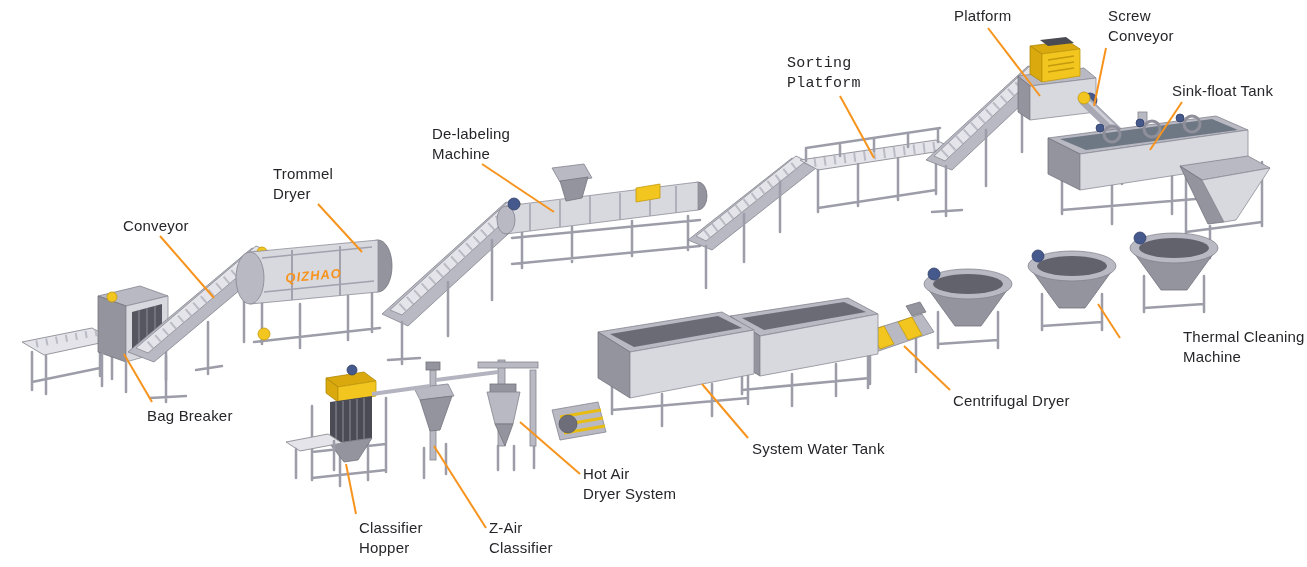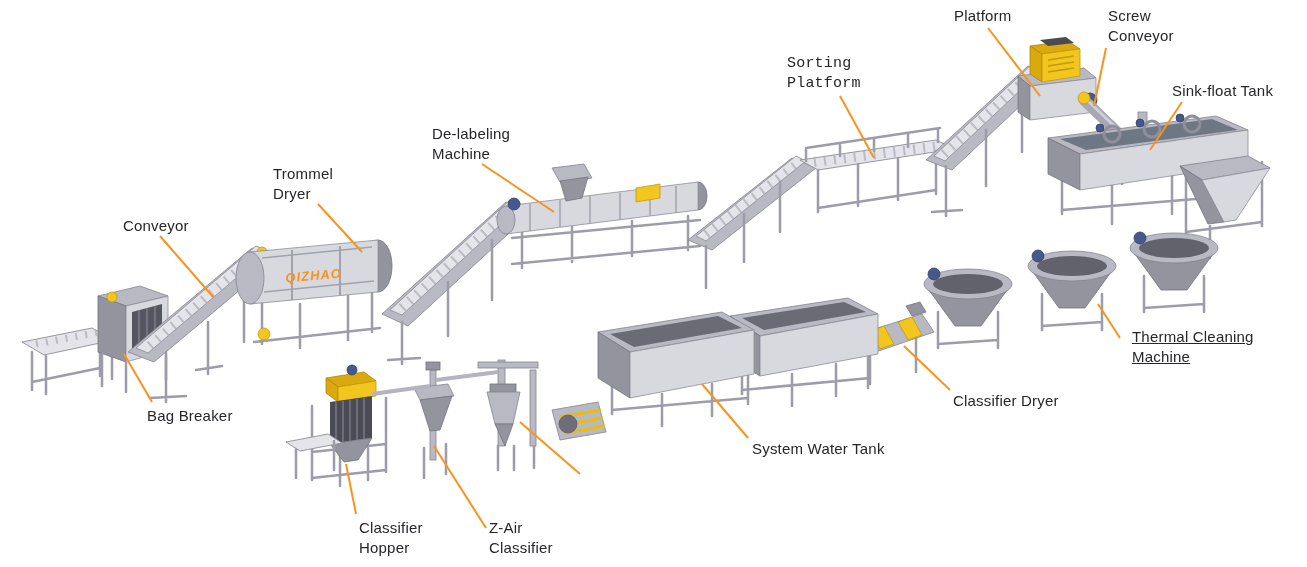--- a/index.html
+++ b/index.html
@@ -262,22 +262,24 @@
   <div class="label" style="left:273px;top:164px;">Trommel
 Dryer</div>
   <div class="label" style="left:432px;top:124px;">De-labeling
 Machine</div>
   <div class="label" style="left:787px;top:54px;font-family:Liberation Mono, monospace;">Sorting
 Platform</div>
   <div class="label" style="left:954px;top:6px;">Platform</div>
   <div class="label" style="left:1108px;top:6px;">Screw
 Conveyor</div>
   <div class="label" style="left:1172px;top:81px;">Sink-float Tank</div>
-  <div class="label" style="left:1132px;top:327px;text-decoration:underline;">Thermal Cleaning
+  <div class="label" style="left:1183px;top:327px;">Thermal Cleaning
 Machine</div>
-  <div class="label" style="left:953px;top:391px;">Classifier Dryer</div>
+  <div class="label" style="left:953px;top:391px;">Centrifugal Dryer</div>
   <div class="label" style="left:752px;top:439px;">System Water Tank</div>
+  <div class="label" style="left:583px;top:464px;">Hot Air
+Dryer System</div>
   <div class="label" style="left:489px;top:518px;">Z-Air
 Classifier</div>
   <div class="label" style="left:359px;top:518px;">Classifier
 Hopper</div>
 
 </div>
 
 </body></html>

